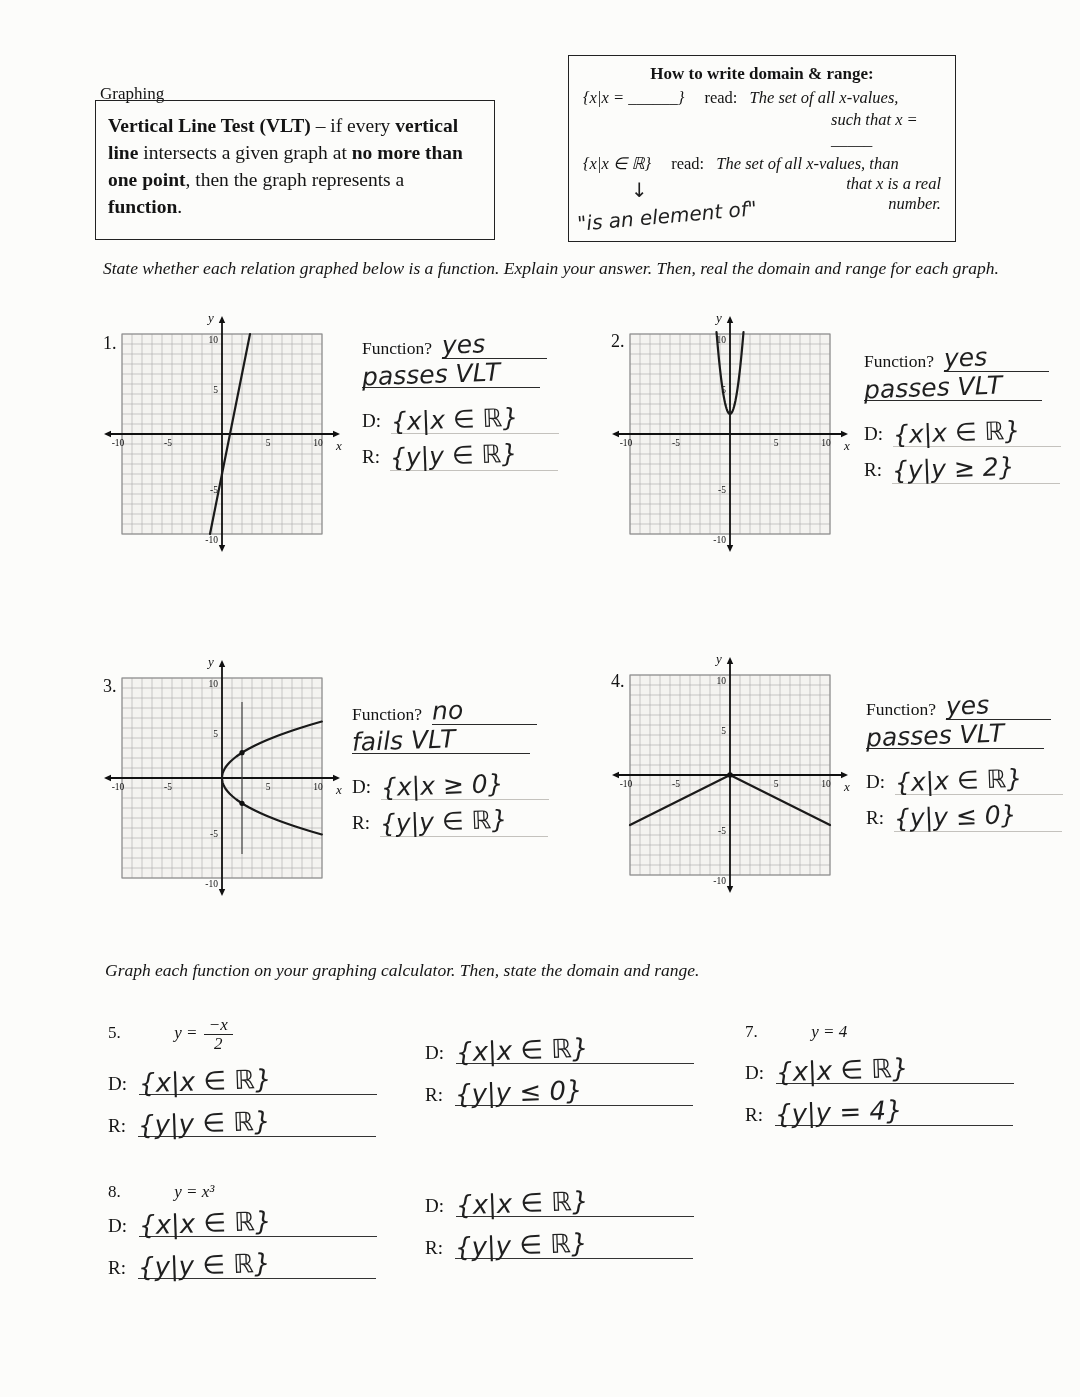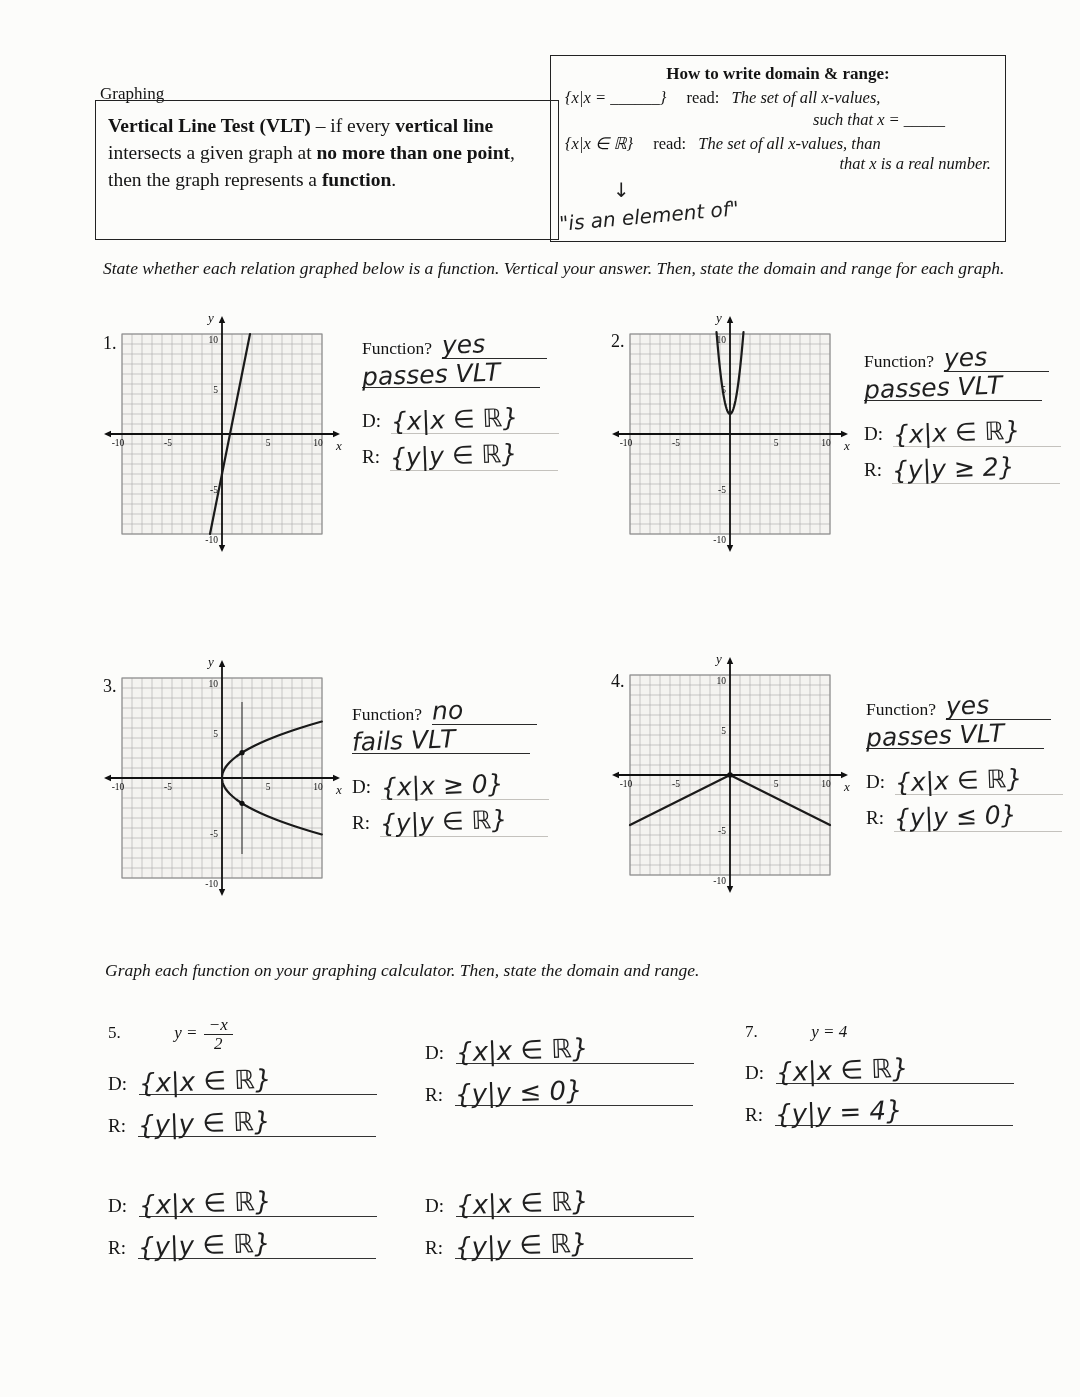--- a/index.html
+++ b/index.html
@@ -55,44 +55,44 @@
   .howto-arrow{font-size:20px;}
   .howto-note{font-size:20px;transform:rotate(-5deg);white-space:nowrap;}
 </style>
 </head>
 <body>
 
 <div class="page">
 
   <div class="abs heading" style="left:100px;top:60px;">Graphing</div>
 
-  <div class="abs vlt-box" style="left:95px;top:100px;width:464px;height:140px;padding-left:12px;">
+  <div class="abs vlt-box" style="left:95px;top:100px;width:400px;height:140px;padding-left:12px;">
     <span><b>Vertical Line Test (VLT)</b><span> – if every </span><b>vertical line</b><span> intersects a given graph at </span><b>no more than one point</b><span>, then the graph represents a </span><b>function</b><span>.</span>
     </span>
   </div>
 
-  <div class="abs howto-box" style="left:550px;top:55px;width:456px;height:187px;">
+  <div class="abs howto-box" style="left:568px;top:55px;width:388px;height:187px;">
     <div class="howto-title">How to write domain &amp; range:</div>
     <div class="howto-row">
       <span class="math">{x|x = ______}</span>
       <span class="read">read:</span>
       <span class="ital">The set of all x-values,</span>
     </div>
     <div class="ital row-indent1">such that x = _____</div>
     <div class="howto-row">
       <span class="math">{x|x ∈ ℝ}</span>
       <span class="read">read:</span>
       <span class="ital">The set of all x-values, than</span>
     </div>
     <div class="ital row-indent2">that x is a real number.</div>
     <div class="abs hand howto-arrow" style="left:62px;top:122px;">↓</div>
     <div class="abs hand howto-note" style="left:8px;top:148px;">"is an element of"</div>
   </div>
 
-  <div class="abs instr" style="left:103px;top:256px;width:915px;">State whether each relation graphed below is a function.  Vertical your answer.  Then, state the domain and range for each graph.</div>
+  <div class="abs instr" style="left:103px;top:256px;width:915px;">State whether each relation graphed below is a function.  Explain your answer.  Then, real the domain and range for each graph.</div>
 
   <div class="abs pnum" style="left:103px;top:333px;">1.</div>
   <svg class="abs" style="left:97px;top:312px;" width="250" height="250" viewBox="0 0 250 250">
       <rect x="25" y="22" width="200" height="200" fill="#f4f3f0"></rect>
       <line x1="25" y1="222" x2="25" y2="22" stroke="#a8a8a8" stroke-width="0.6"></line>
       <line x1="25" y1="222" x2="225" y2="222" stroke="#a8a8a8" stroke-width="0.6"></line>
       <line x1="35" y1="222" x2="35" y2="22" stroke="#a8a8a8" stroke-width="0.6"></line>
       <line x1="25" y1="212" x2="225" y2="212" stroke="#a8a8a8" stroke-width="0.6"></line>
       <line x1="45" y1="222" x2="45" y2="22" stroke="#a8a8a8" stroke-width="0.6"></line>
       <line x1="25" y1="202" x2="225" y2="202" stroke="#a8a8a8" stroke-width="0.6"></line>
@@ -454,20 +454,24 @@
       <span class="drlabel">D:</span>
       <span class="cdr-answer"><span class="hand tilt">{x|x ∈ ℝ}</span></span>
     </div>
     <div class="cdr">
       <span class="drlabel">R:</span>
       <span class="cdr-answer"><span class="hand tilt">{y|y = 4}</span></span>
     </div>
   </div>
 
   <div class="abs cprob" style="left:108px;top:1182px;">
+    <div class="ceq">
+      <span class="cnum">8.</span>
+      <span class="eq">y = x³</span>
+    </div>
     <div class="cdr" style="margin-top:8px;">
       <span class="drlabel">D:</span>
       <span class="cdr-answer"><span class="hand tilt">{x|x ∈ ℝ}</span></span>
     </div>
     <div class="cdr">
       <span class="drlabel">R:</span>
       <span class="cdr-answer"><span class="hand tilt">{y|y ∈ ℝ}</span></span>
     </div>
   </div>
 

